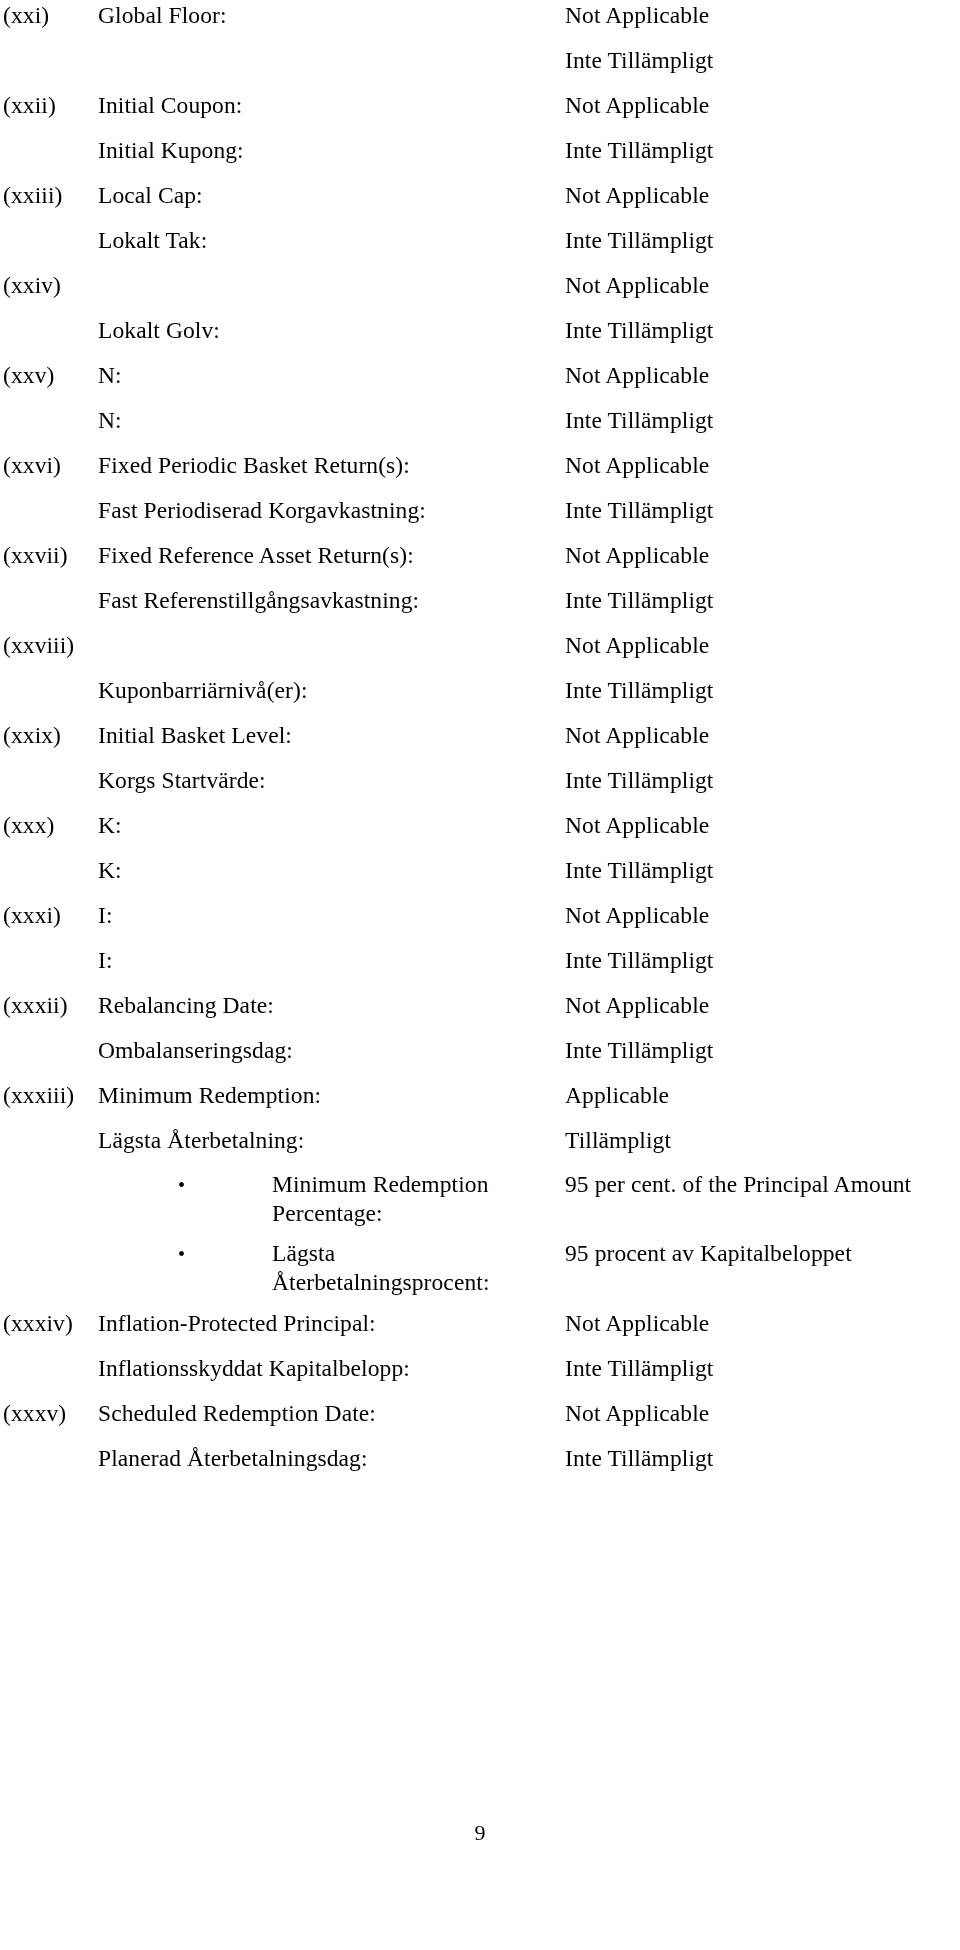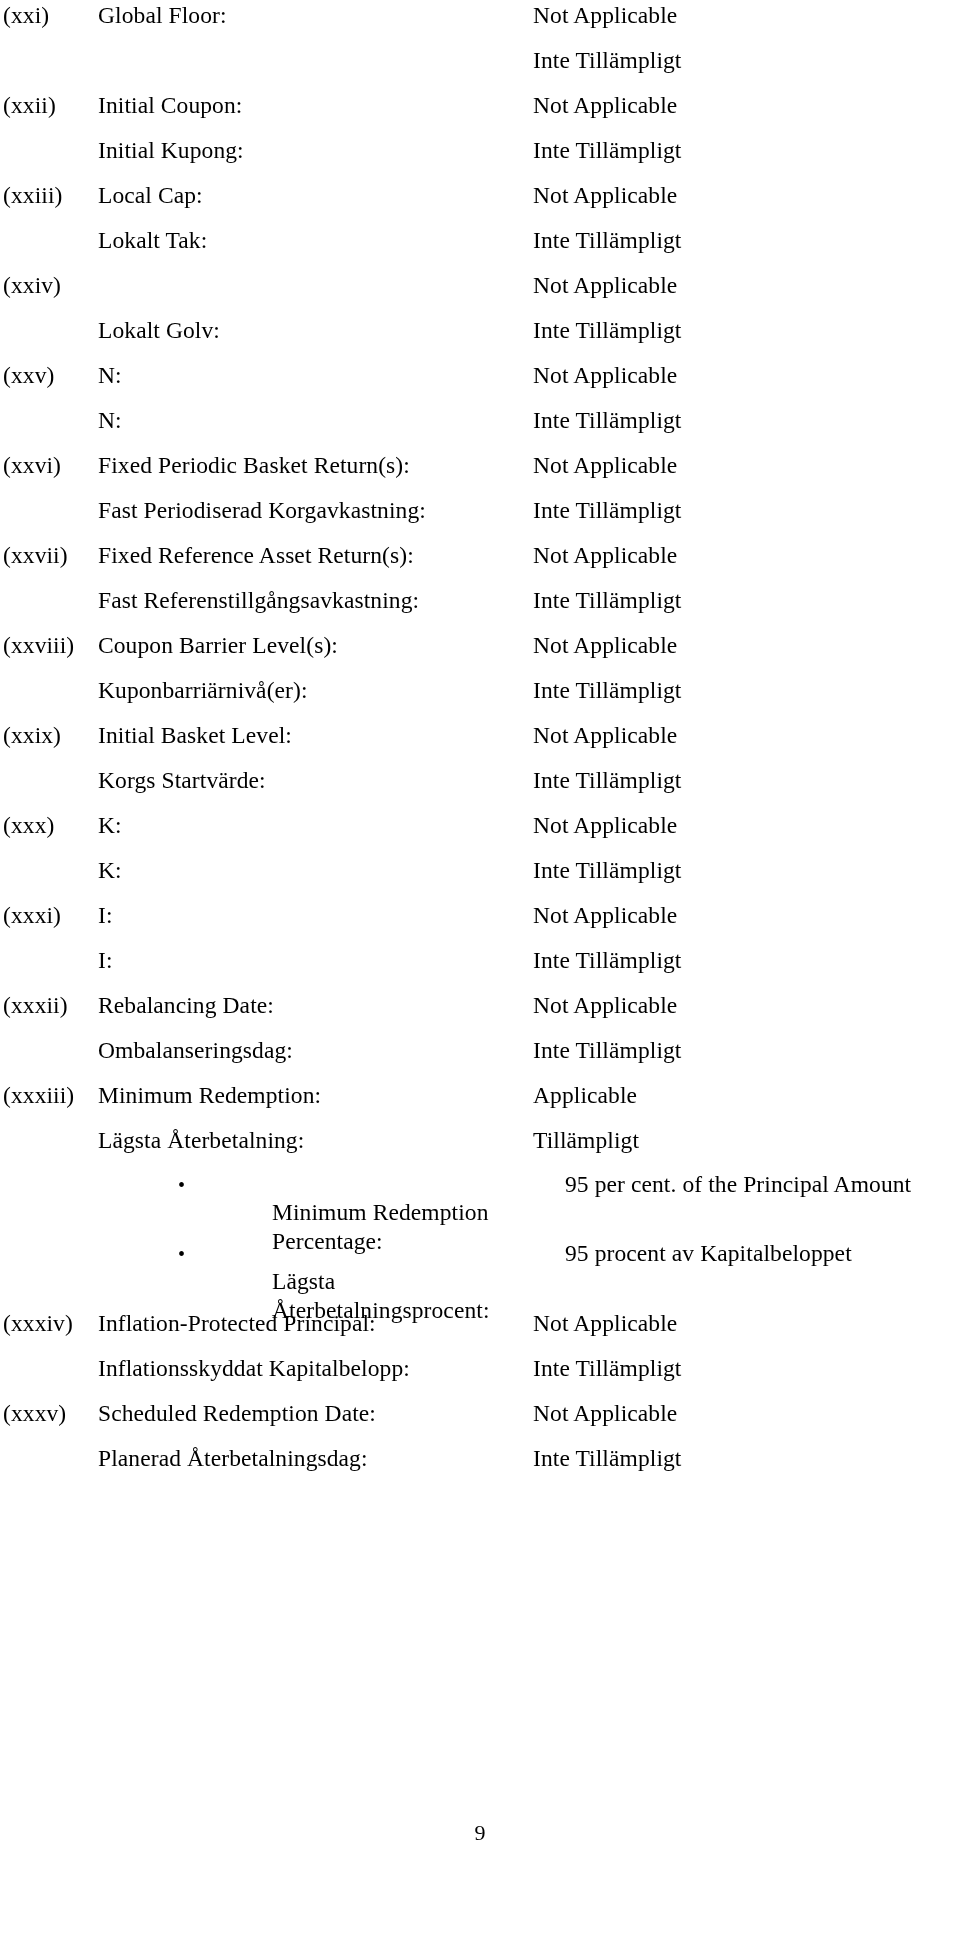--- a/index.html
+++ b/index.html
@@ -43,36 +43,35 @@
   }
   .c-num {
     left: 3px;
     width: 92px;
   }
   .c-label {
     left: 98px;
     width: 460px;
   }
   .c-value {
-    left: 533px;
+    left: 565px;
     width: 390px;
   }
   .row.sub .c-bullet {
     position: absolute;
     left: 178px;
     top: 0;
     font-size: 20px;
     line-height: 30px;
   }
   .row.sub .c-label {
     left: 272px;
     width: 260px;
     white-space: normal;
     line-height: 29px;
-    margin-top: 28px;
   }
   .row.sub .c-value {
     left: 565px;
     width: 400px;
     white-space: normal;
     line-height: 29px;
   }
   .row.sub {
     height: 69px;
   }
@@ -155,21 +154,20 @@
         <span class="cell c-label">Fixed Reference Asset Return(s):</span>
         <span class="cell c-value">Not Applicable</span>
       </div>
       <div class="row">
         <span class="cell c-num"></span>
         <span class="cell c-label">Fast Referenstillgångsavkastning:</span>
         <span class="cell c-value">Inte Tillämpligt</span>
       </div>
       <div class="row">
         <span class="cell c-num">(xxviii)</span>
-        <span class="cell c-label">Coupon Barrier Level(s):</span>
         <span class="cell c-value">Not Applicable</span>
       </div>
       <div class="row">
         <span class="cell c-num"></span>
         <span class="cell c-label">Kuponbarriärnivå(er):</span>
         <span class="cell c-value">Inte Tillämpligt</span>
       </div>
       <div class="row">
         <span class="cell c-num">(xxix)</span>
         <span class="cell c-label">Initial Basket Level:</span>

